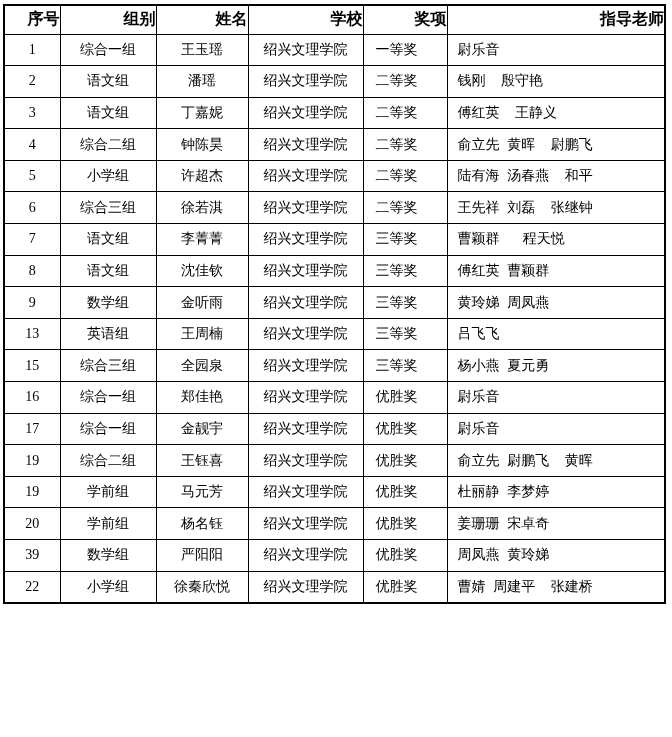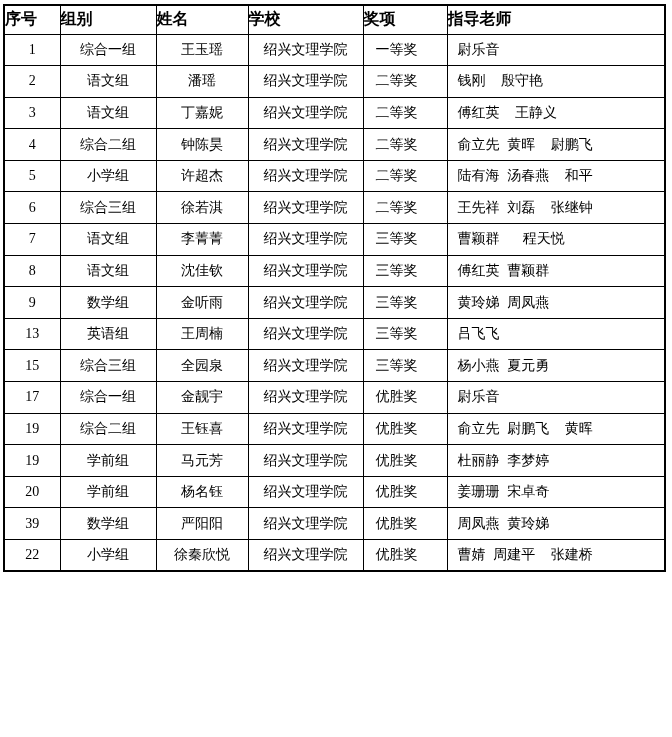--- a/index.html
+++ b/index.html
@@ -33,21 +33,21 @@
     overflow: hidden;
     padding: 0;
     vertical-align: middle;
   }
   .award-table thead tr {
     height: 29px;
   }
   .award-table th {
     font-size: 16px;
     font-weight: bold;
-    text-align: left;
+    text-align: right;
     font-family: Liberation Mono, monospace;
   }
   .award-table tbody tr {
     height: 31.6px;
   }
   .award-table td {
     font-size: 14px;
   }
   td.cell-index {
     text-align: center;
@@ -176,20 +176,28 @@
         </tr>
         <tr>
           <td class="cell-index">15</td>
           <td class="cell-group">综合三组</td>
           <td class="cell-name">全园泉</td>
           <td class="cell-school">绍兴文理学院</td>
           <td class="cell-award">三等奖</td>
           <td class="cell-teachers">杨小燕  夏元勇</td>
         </tr>
         <tr>
+          <td class="cell-index">16</td>
+          <td class="cell-group">综合一组</td>
+          <td class="cell-name">郑佳艳</td>
+          <td class="cell-school">绍兴文理学院</td>
+          <td class="cell-award">优胜奖</td>
+          <td class="cell-teachers">尉乐音</td>
+        </tr>
+        <tr>
           <td class="cell-index">17</td>
           <td class="cell-group">综合一组</td>
           <td class="cell-name">金靓宇</td>
           <td class="cell-school">绍兴文理学院</td>
           <td class="cell-award">优胜奖</td>
           <td class="cell-teachers">尉乐音</td>
         </tr>
         <tr>
           <td class="cell-index">19</td>
           <td class="cell-group">综合二组</td>

